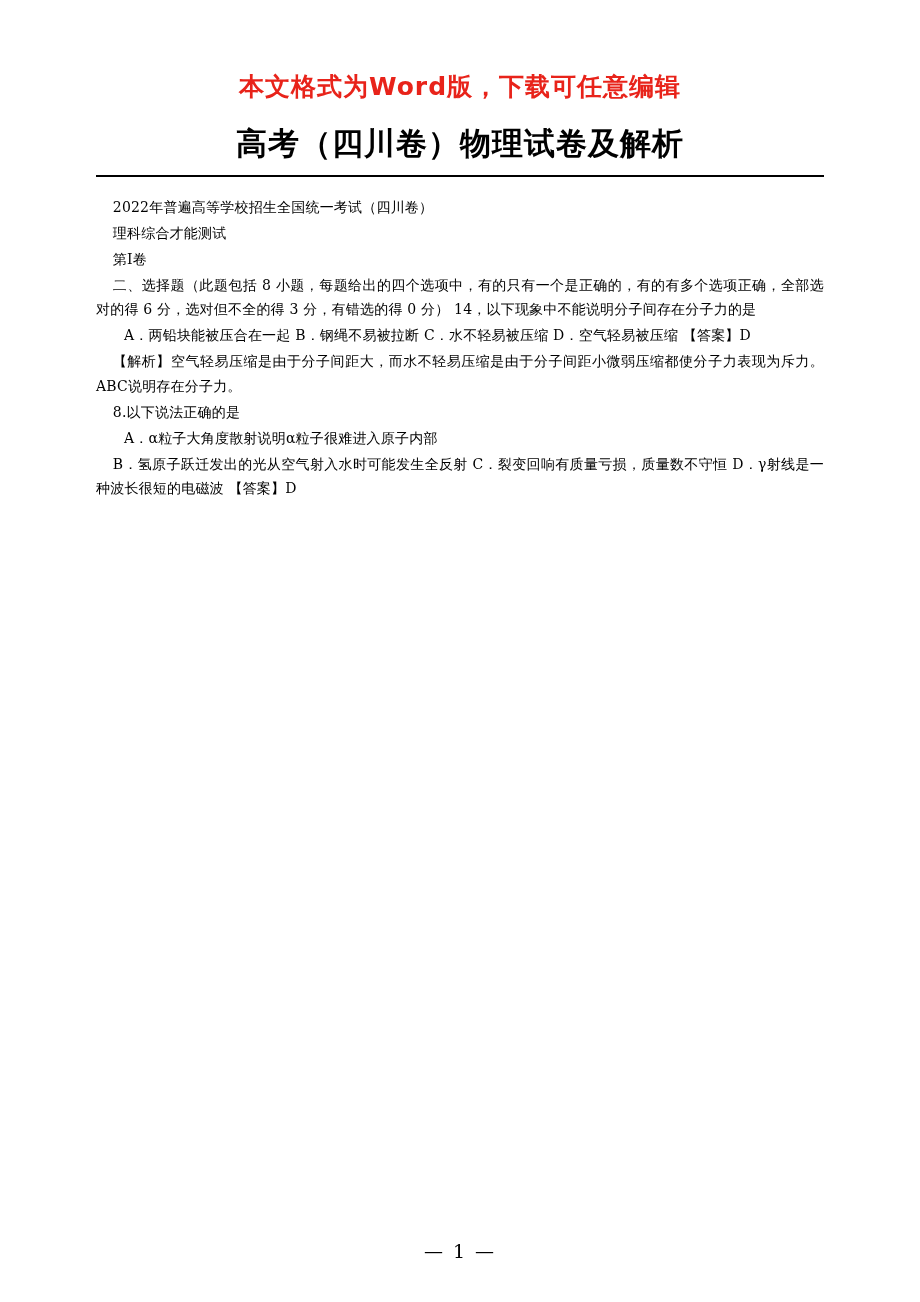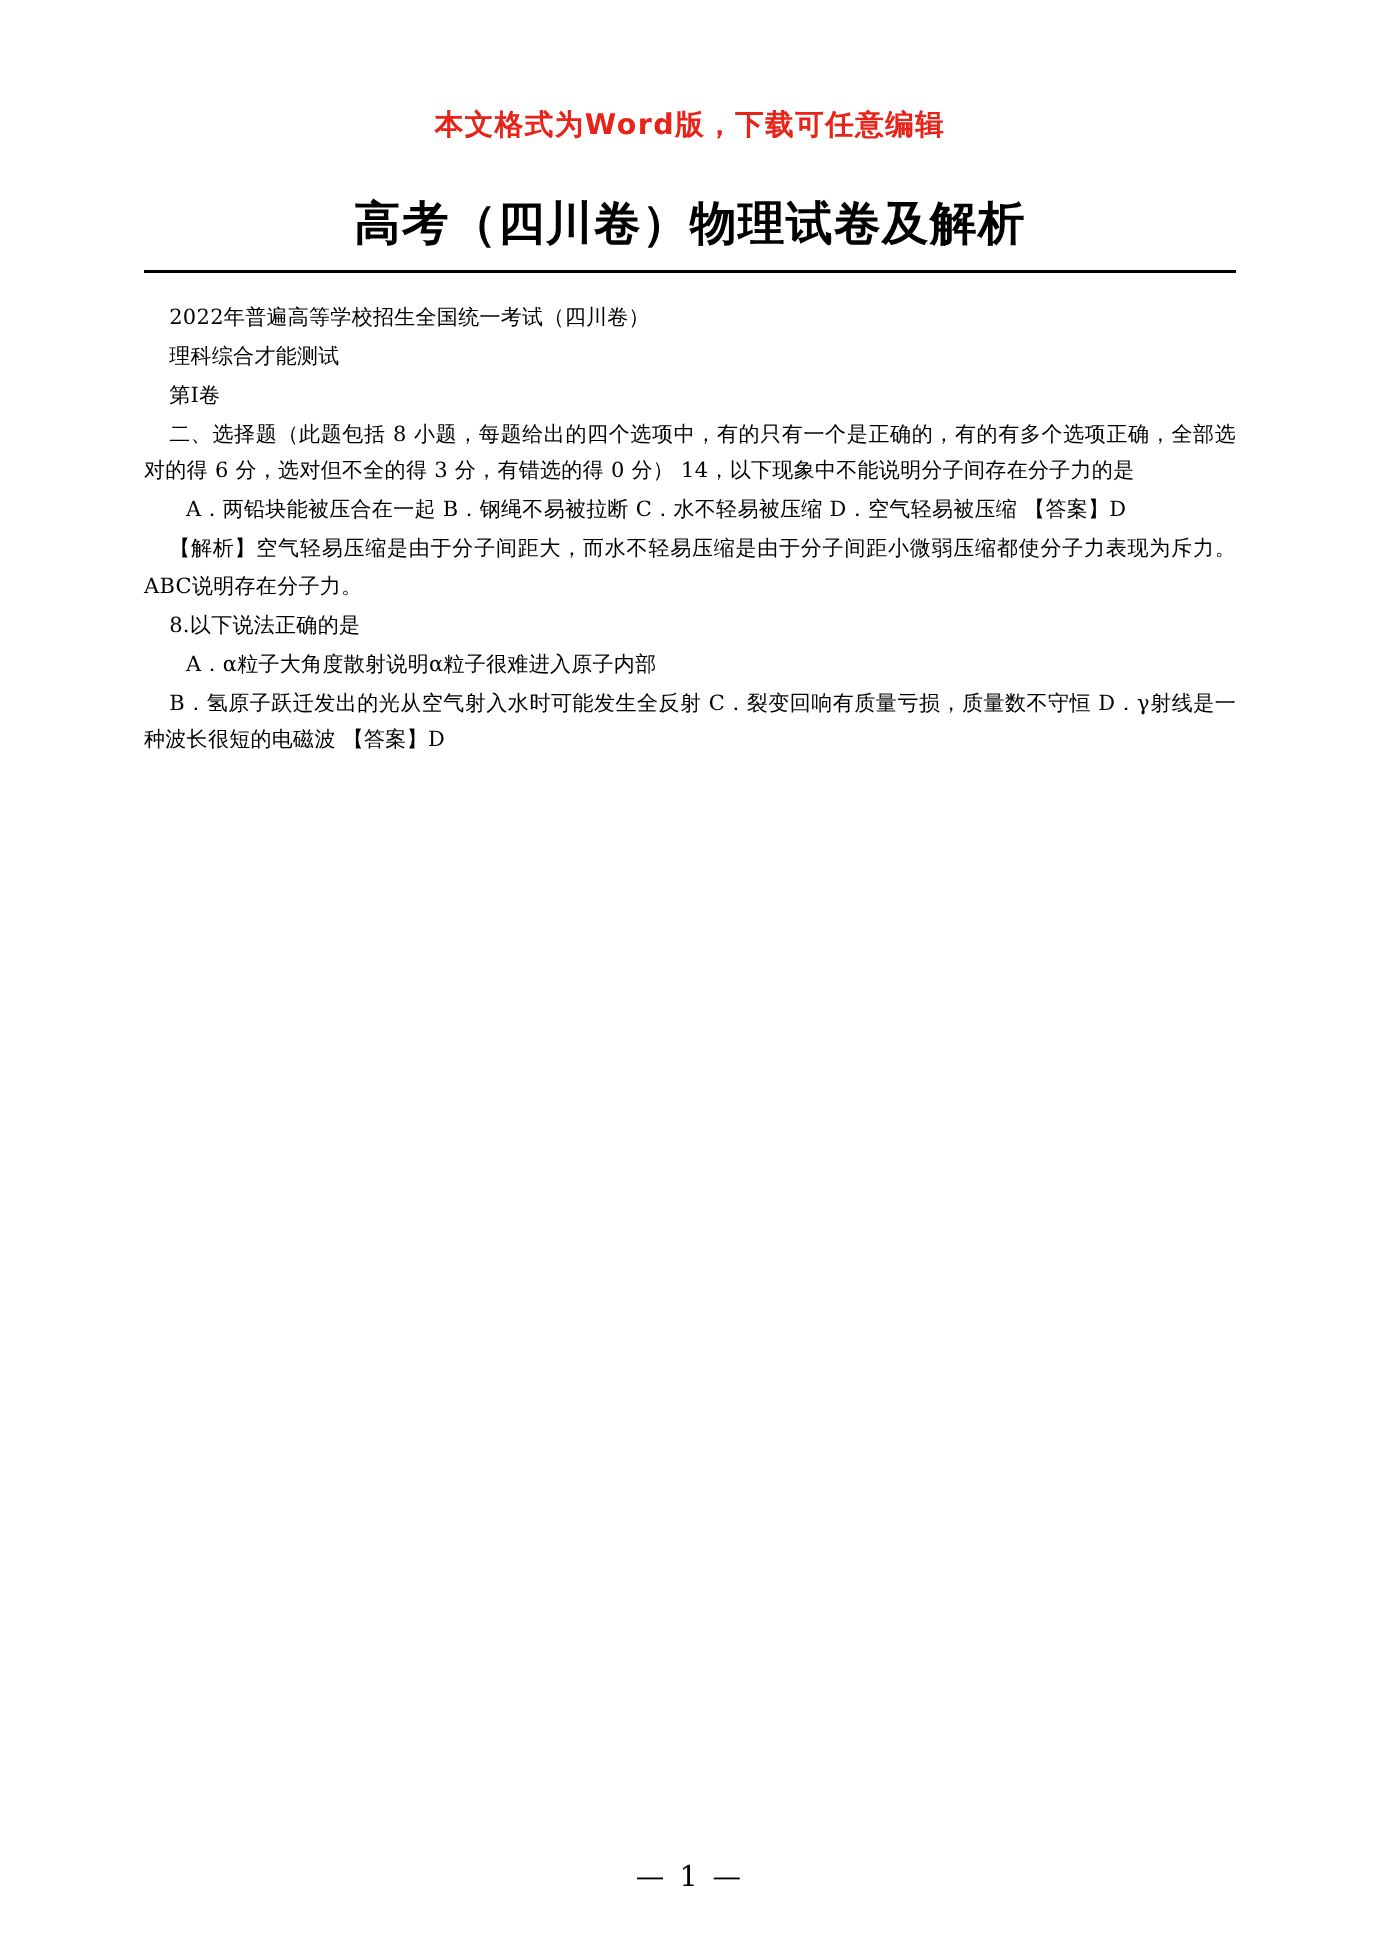--- a/index.html
+++ b/index.html
@@ -20,32 +20,32 @@
     height: 1302px;
     box-sizing: border-box;
     padding: 56px 96px 0 96px;
     position: relative;
   }
   .banner {
     text-align: center;
     color: #e8231a;
     font-family: "DejaVu Sans", "Liberation Sans", sans-serif;
     font-weight: bold;
-    font-size: 19px;
+    font-size: 25px;
     letter-spacing: 1px;
     margin-top: 14px;
     margin-bottom: 6px;
   }
   .doc-title {
     text-align: center;
     font-family: "DejaVu Sans", "Liberation Sans", sans-serif;
     font-weight: bold;
     font-size: 31px;
     letter-spacing: 1px;
-    margin-top: 32px;
+    margin-top: 20px;
     margin-bottom: 10px;
     color: #000;
   }
   .rule {
     border: none;
     border-top: 2.5px solid #000;
     margin: 0 0 18px 0;
     width: 100%;
   }
   .body-text p {

